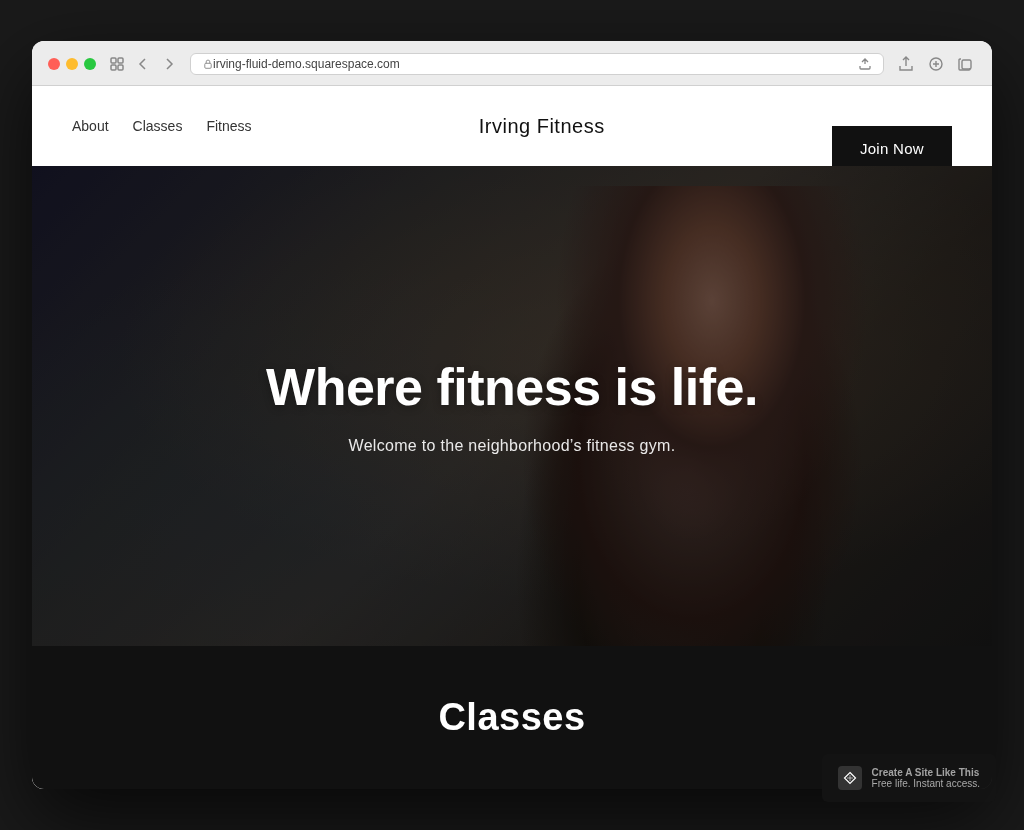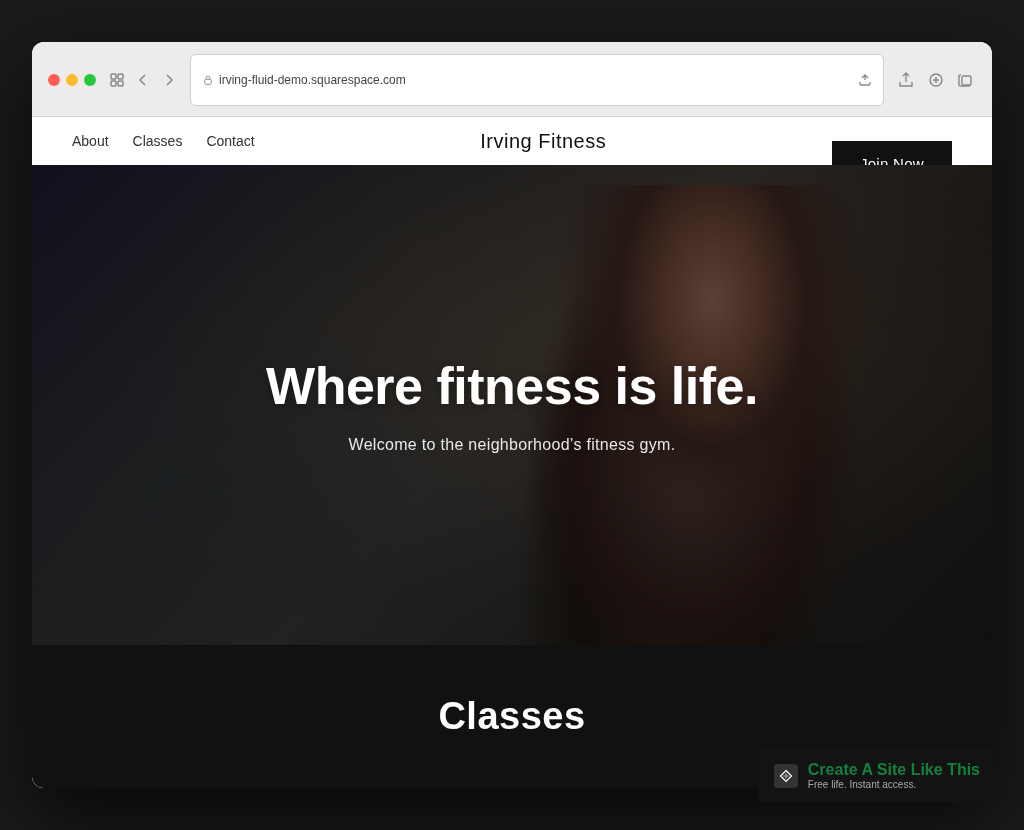--- a/index.html
+++ b/index.html
@@ -70,24 +70,24 @@
       color: #888;
       font-size: 13px;
       display: flex;
       align-items: center;
     }
 
     .address-bar {
       flex: 1;
       background: #fff;
       border-radius: 6px;
-      padding: 18px 12px;
-      display: flex;
-      align-items: center;
-      gap: 6px;
+      padding: 3px 12px;
+      display: flex;
+      align-items: center;
+      gap: 0;
       font-size: 12px;
       color: #444;
       border: 1px solid #d0d0d0;
     }
 
     .lock-icon {
       width: 10px;
       height: 10px;
       color: #888;
     }
@@ -108,21 +108,21 @@
     .website {
       background: #fff;
     }
 
     
     .nav {
       display: flex;
       align-items: center;
       justify-content: space-between;
       padding: 0 40px;
-      height: 48px;
+      height: 80px;
       background: #fff;
       border-bottom: none;
     }
 
     .nav-links {
       display: flex;
       gap: 24px;
     }
 
     .nav-link {
@@ -251,23 +251,23 @@
       width: 24px;
       height: 24px;
       background: #333;
       border-radius: 4px;
       display: flex;
       align-items: center;
       justify-content: center;
     }
 
     .sq-text-main {
-      font-size: 16px;
+      font-size: 10px;
       font-weight: 600;
-      color: #15803d;
+      color: #a3a3a3;
     }
 
     .sq-text-sub {
       font-size: 10px;
       color: #aaa;
     }
   </style>
 </head>
 <body>
 
@@ -333,21 +333,21 @@
       </button>
     </div>
   </div>
 
   <div class="website">
 
     <nav class="nav">
       <div class="nav-links">
         <a class="nav-link">About</a>
         <a class="nav-link">Classes</a>
-        <a class="nav-link">Contact</a>
+        <a class="nav-link">Fitness</a>
       </div>
       <div class="nav-brand">Irving Fitness</div>
       <button class="nav-cta">Join Now</button>
     </nav>
 
     <section class="hero">
       <div class="hero-bg"></div>
       <div class="hero-person"></div>
       <div class="hero-overlay"></div>
       <div class="hero-content">

